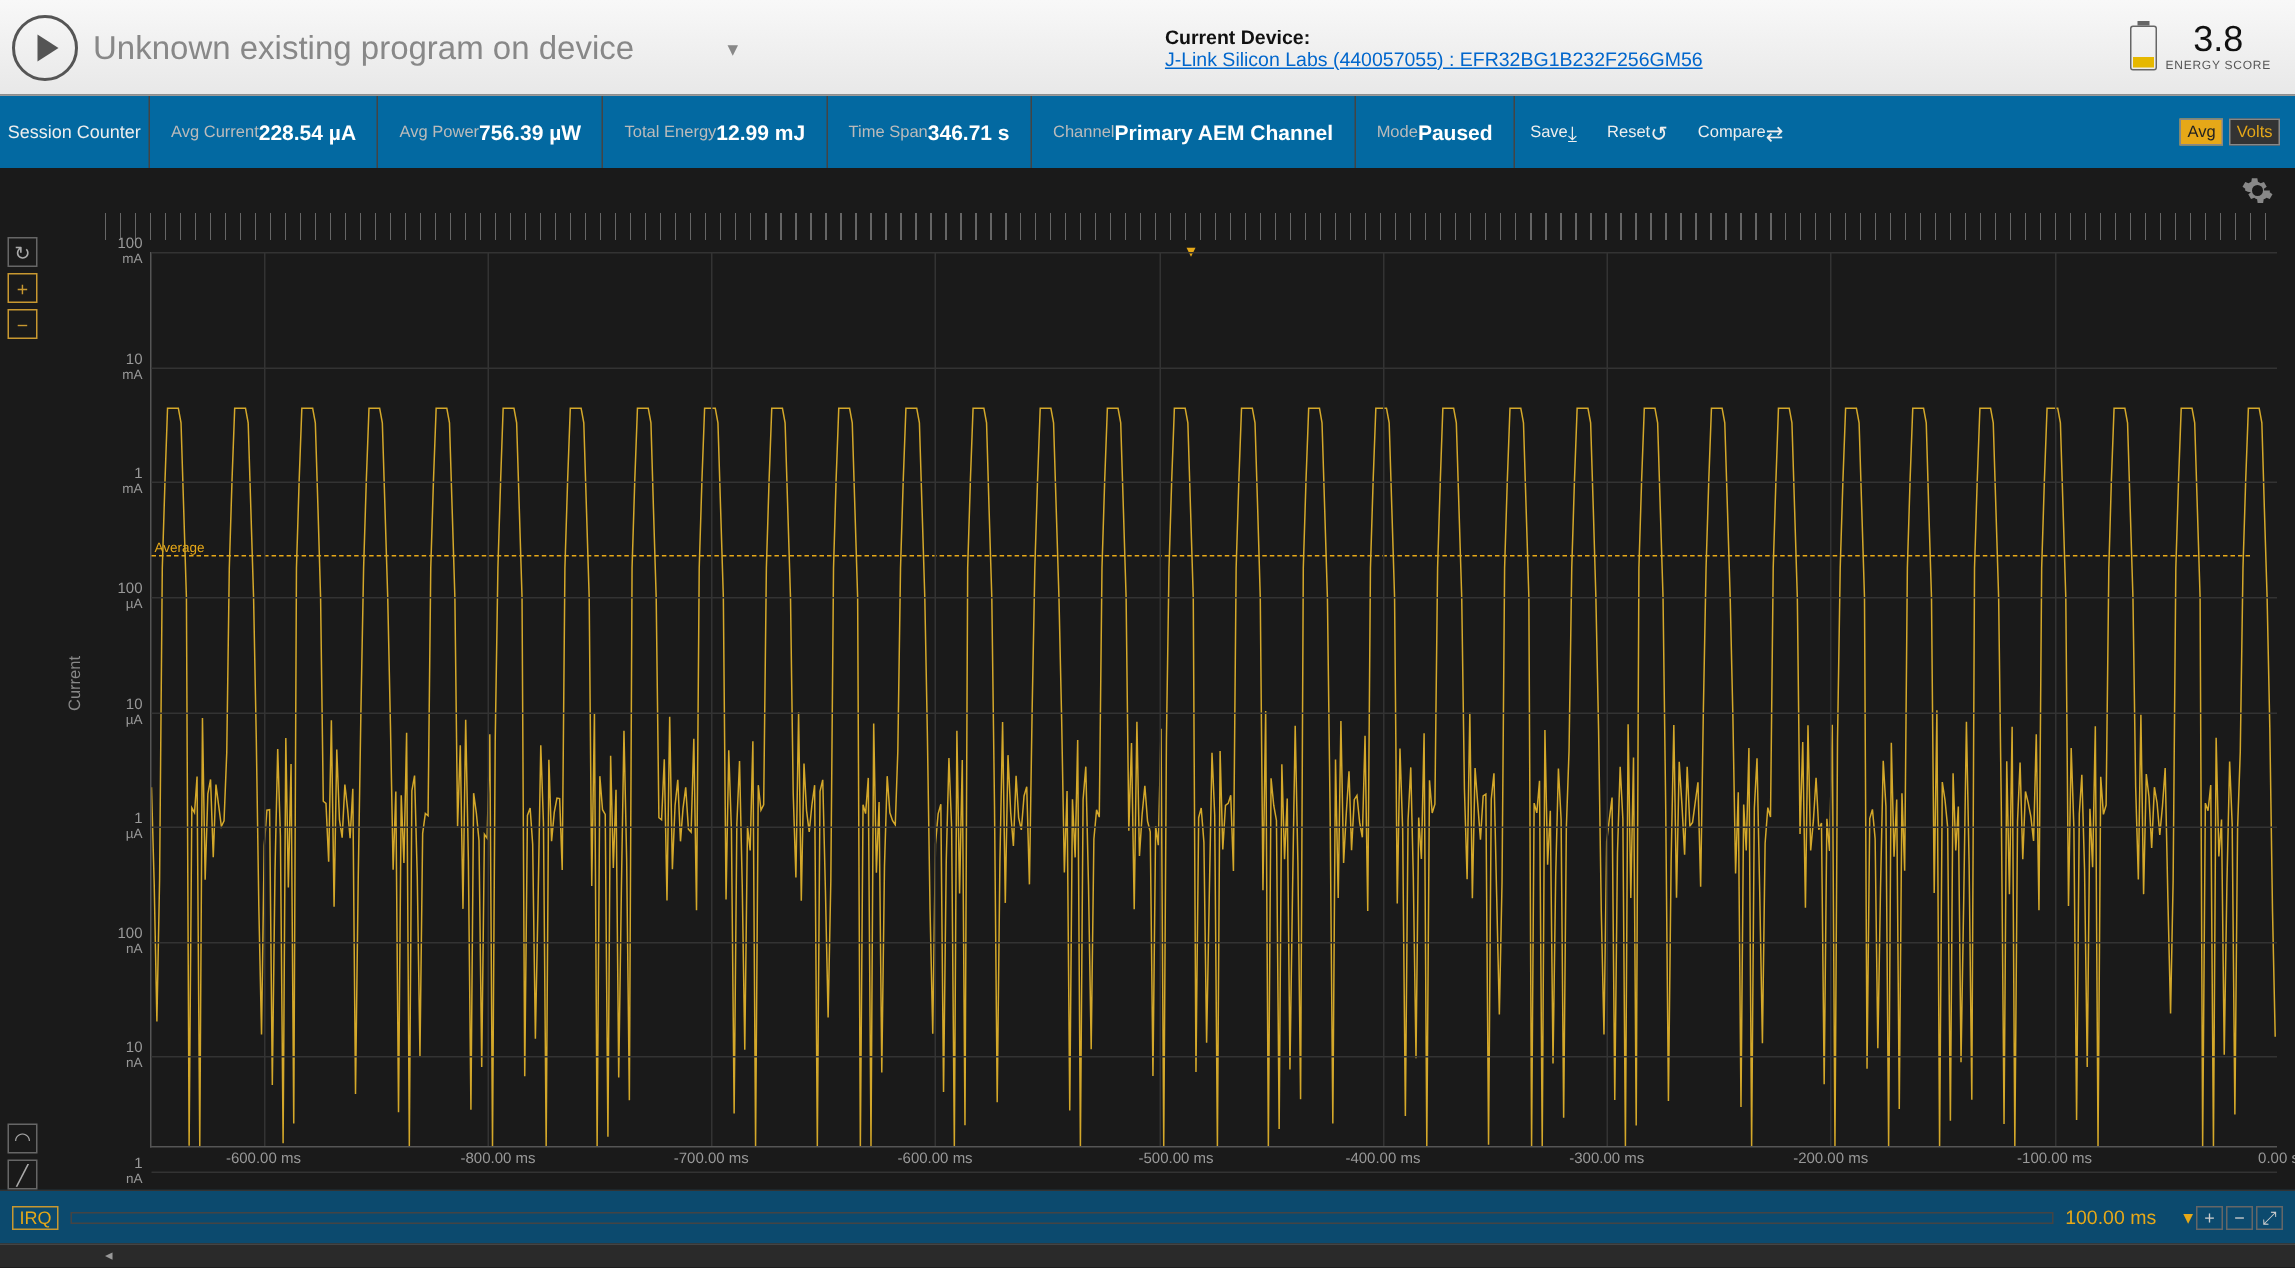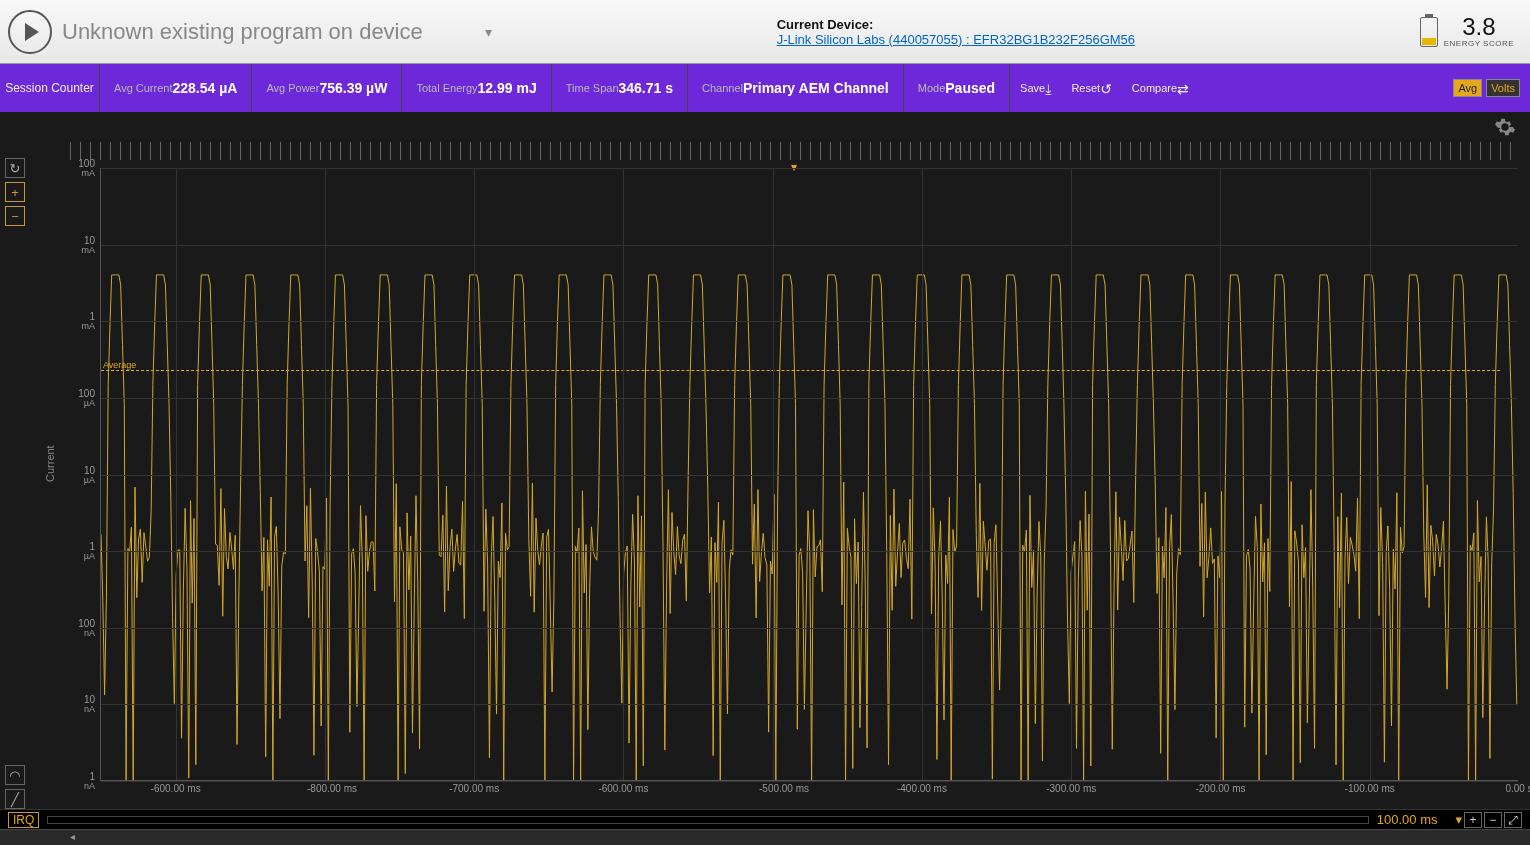--- a/index.html
+++ b/index.html
@@ -13,21 +13,21 @@
 .device-block .lbl { font-weight:bold; color:#111; }
 .device-block .link { color:#0066cc; text-decoration:underline; cursor:pointer; }
 .energy-score { margin-left:auto; display:flex; align-items:center; gap:6px; padding-right:8px; }
 .battery { width:18px; height:30px; border:1px solid #666; border-radius:2px; position:relative; }
 .battery::before { content:''; position:absolute; top:-4px; left:4px; width:8px; height:3px; background:#666; }
 .battery .fill { position:absolute; bottom:1px; left:1px; right:1px; height:25%; background:#e6b800; }
 .escore { text-align:center; }
 .escore .num { font-size:24px; color:#111; line-height:1; }
 .escore .txt { font-size:8px; color:#555; letter-spacing:0.5px; }
 
-.stats-bar { height:48px; background:#6d28d9; display:flex; align-items:stretch; color:#eee; font-size:12px; }
+.stats-bar { height:48px; background:#0369a1; display:flex; align-items:stretch; color:#eee; font-size:12px; }
 .sc-cell { width:100px; display:flex; align-items:center; justify-content:center; border-right:1px solid #444; }
 .stat { display:flex; flex-direction:row; align-items:center; justify-content:center; padding:0 14px; border-right:1px solid #444; }
 .stat .shdr { font-size:11px; color:#bbb; }
 .stat .sval { font-size:14px; font-weight:bold; color:#fff; white-space:nowrap; }
 .tool { display:flex; flex-direction:row; align-items:center; justify-content:center; padding:0 10px; cursor:pointer; font-size:11px; }
 .tool .ticon { height:16px; display:flex; align-items:center; justify-content:center; font-size:14px; margin-top:2px; }
 .right-box { margin-left:auto; display:flex; align-items:center; gap:4px; padding-right:10px; }
 .av-btn { font-size:11px; padding:2px 4px; border:1px solid #888; background:#333; color:#e6a818; cursor:pointer; }
 .av-btn.active { background:#e6a818; color:#222; }
 .gear-row { height:30px; display:flex; justify-content:flex-end; padding-right:14px; align-items:center; background:#1a1a1a; }
@@ -46,21 +46,21 @@
 .avg-line { position:absolute; left:0; right:18px; border-top:1px dashed #e6a818; }
 .avg-label { position:absolute; left:2px; font-size:9px; color:#e6a818; top:-11px; }
 .ytick { position:absolute; right:100%; padding-right:6px; font-size:10px; color:#999; text-align:right; transform:translateY(-50%); line-height:1.1; }
 .ytick .unit { display:block; font-size:9px; }
 .xtick { position:absolute; top:100%; font-size:10px; color:#999; transform:translateX(-50%); margin-top:3px; white-space:nowrap; }
 .vgrid { position:absolute; top:0; bottom:0; border-left:1px solid #333; }
 .axis-title { position:absolute; left:20px; top:50%; transform:rotate(-90deg); transform-origin:left center; font-size:11px; color:#888; }
 svg.wave { position:absolute; inset:0; width:100%; height:100%; }
 svg.wave path { stroke:#d4a82a; stroke-width:1; fill:none; }
 
-.bottom-bar { height:20px; display:flex; align-items:center; padding:0 8px; background:#000000; border-top:1px solid #333; }
+.bottom-bar { height:36px; display:flex; align-items:center; padding:0 8px; background:#0c4a6e; border-top:1px solid #333; }
 .irq { border:1px solid #c89830; color:#e6a818; font-size:12px; padding:0 4px; cursor:pointer; }
 .bb-track { flex:1; height:8px; border:1px solid #444; margin:0 8px; }
 .tspan { color:#e6a818; font-size:13px; display:flex; align-items:center; gap:18px; }
 .zbtn { width:18px; height:16px; border:1px solid #666; display:flex; align-items:center; justify-content:center; font-size:12px; color:#ccc; cursor:pointer; margin-left:2px; }
 .scroll-stub { height:16px; background:#2a2a2a; border-top:1px solid #444; position:relative; }
 .scroll-stub .arrow { position:absolute; left:70px; top:1px; color:#999; font-size:10px; }
 </style>
 </head>
 <body>
 

